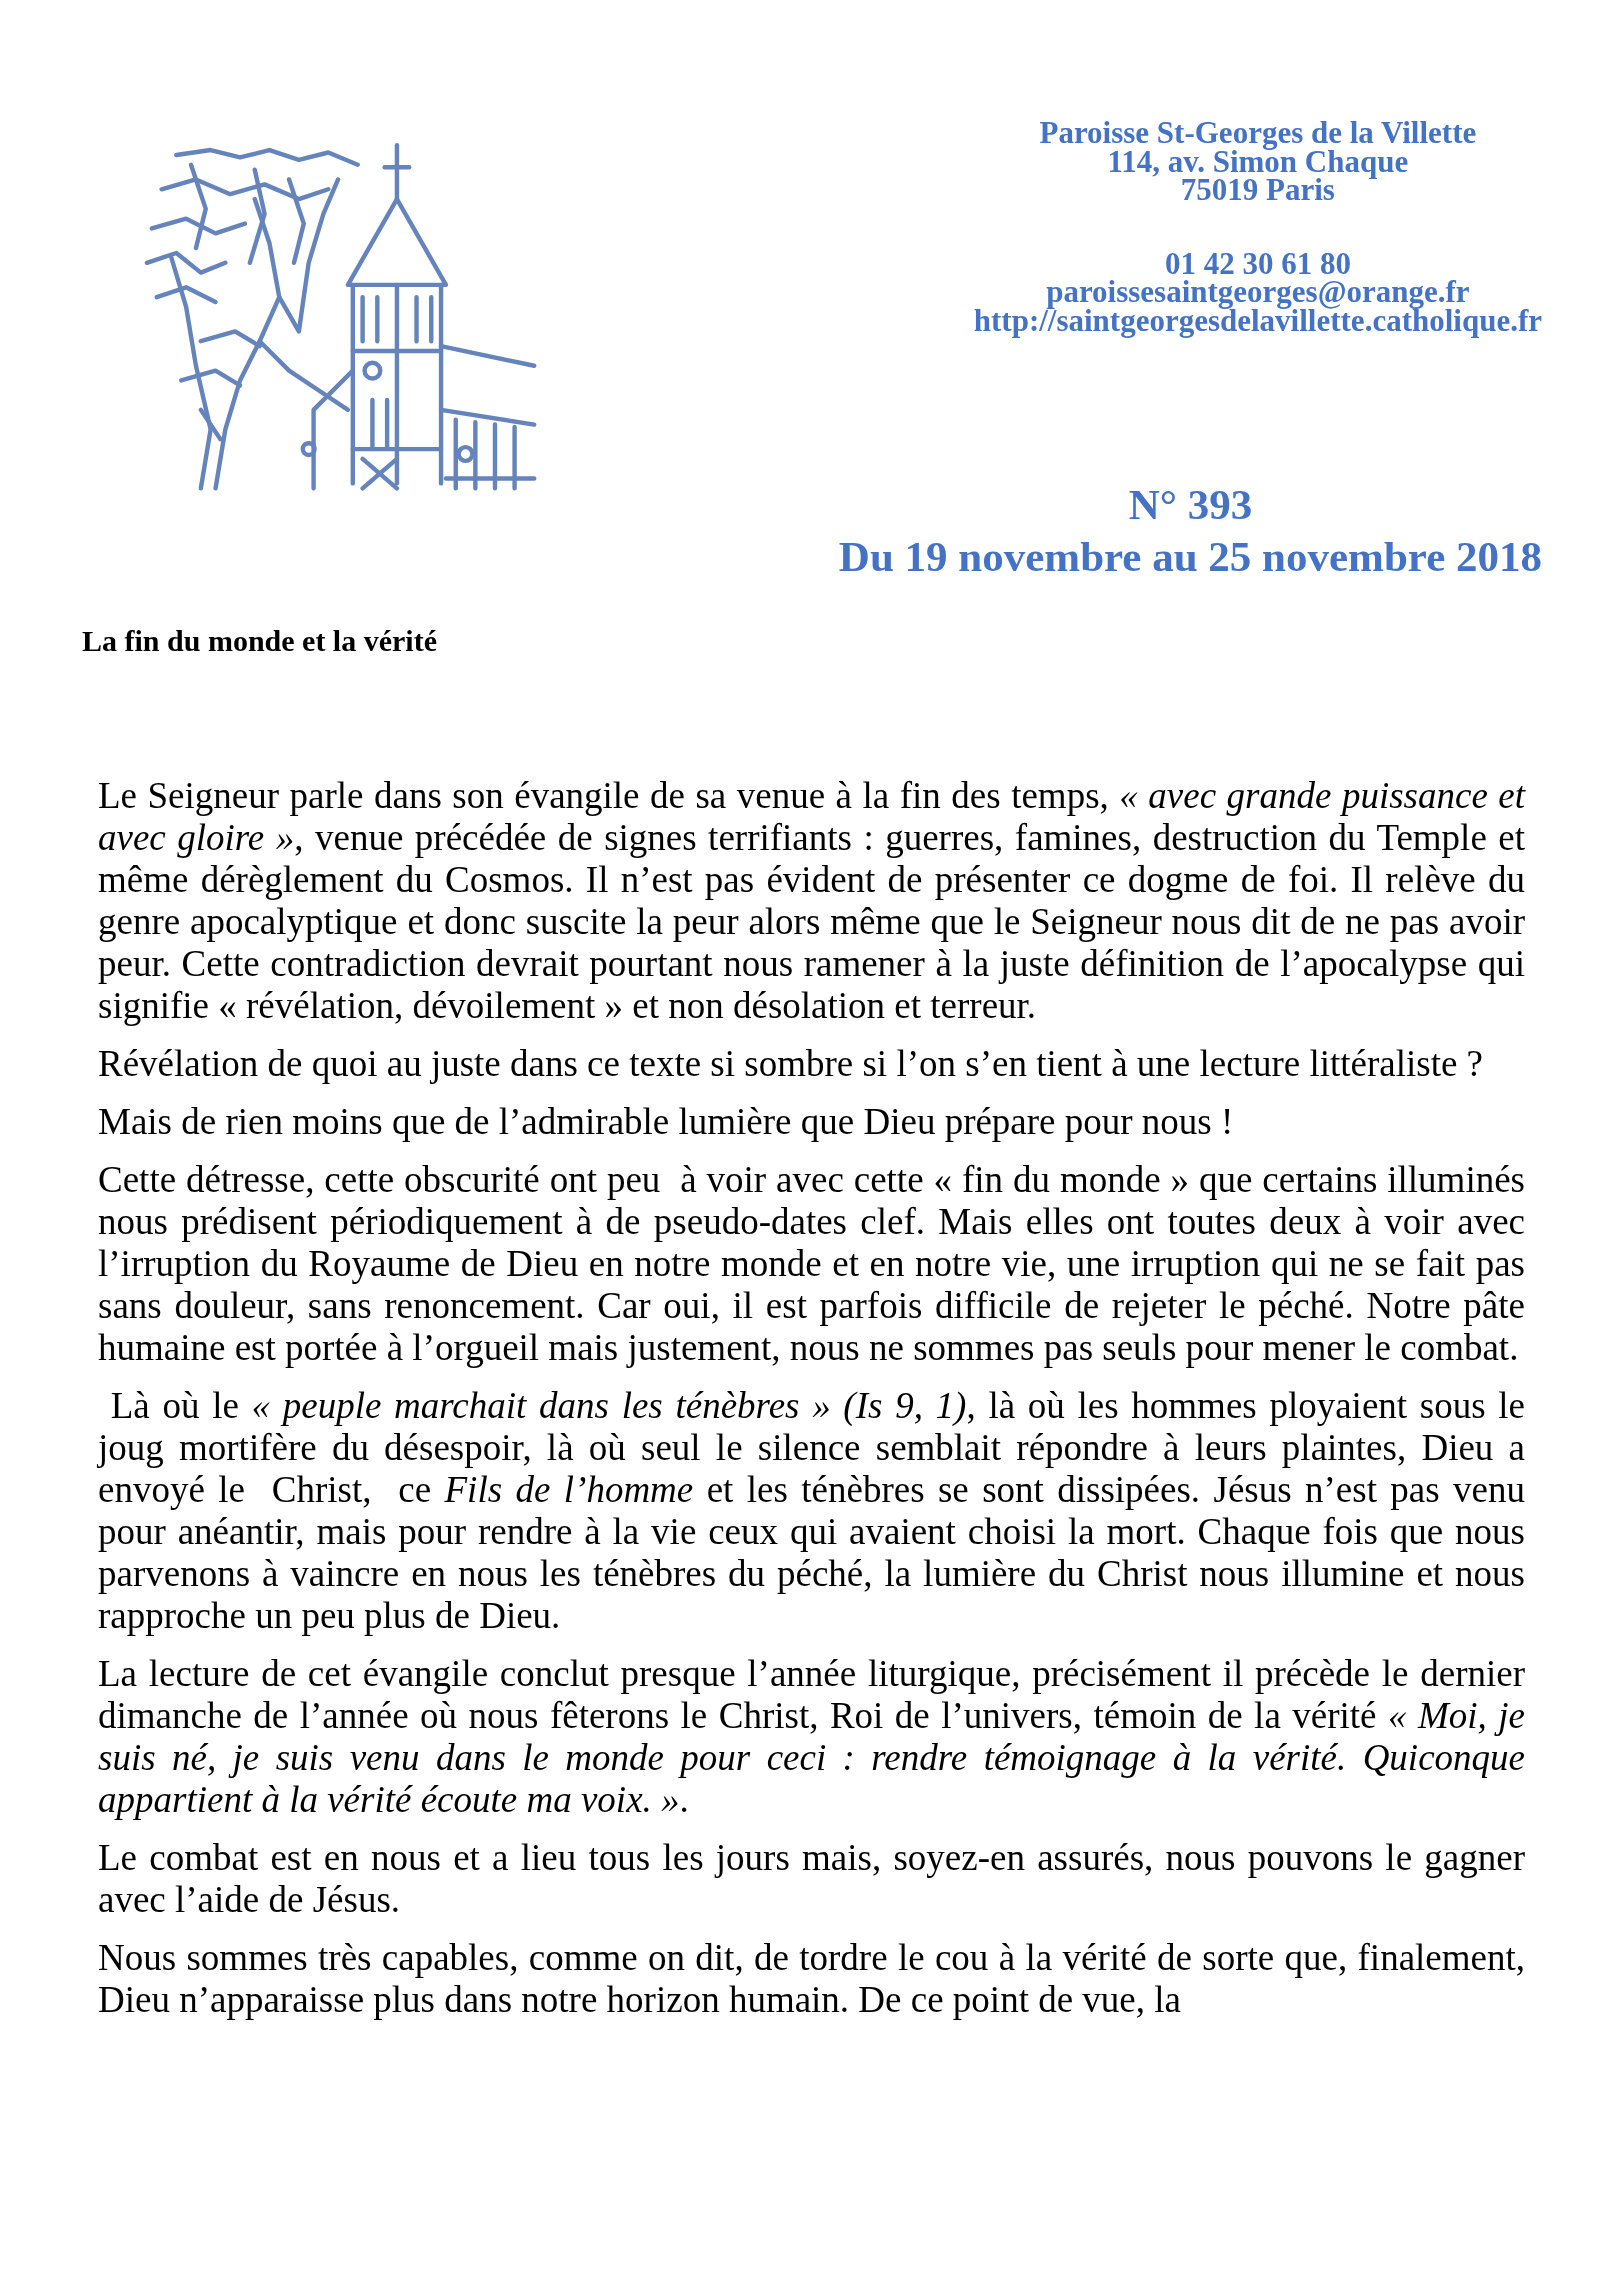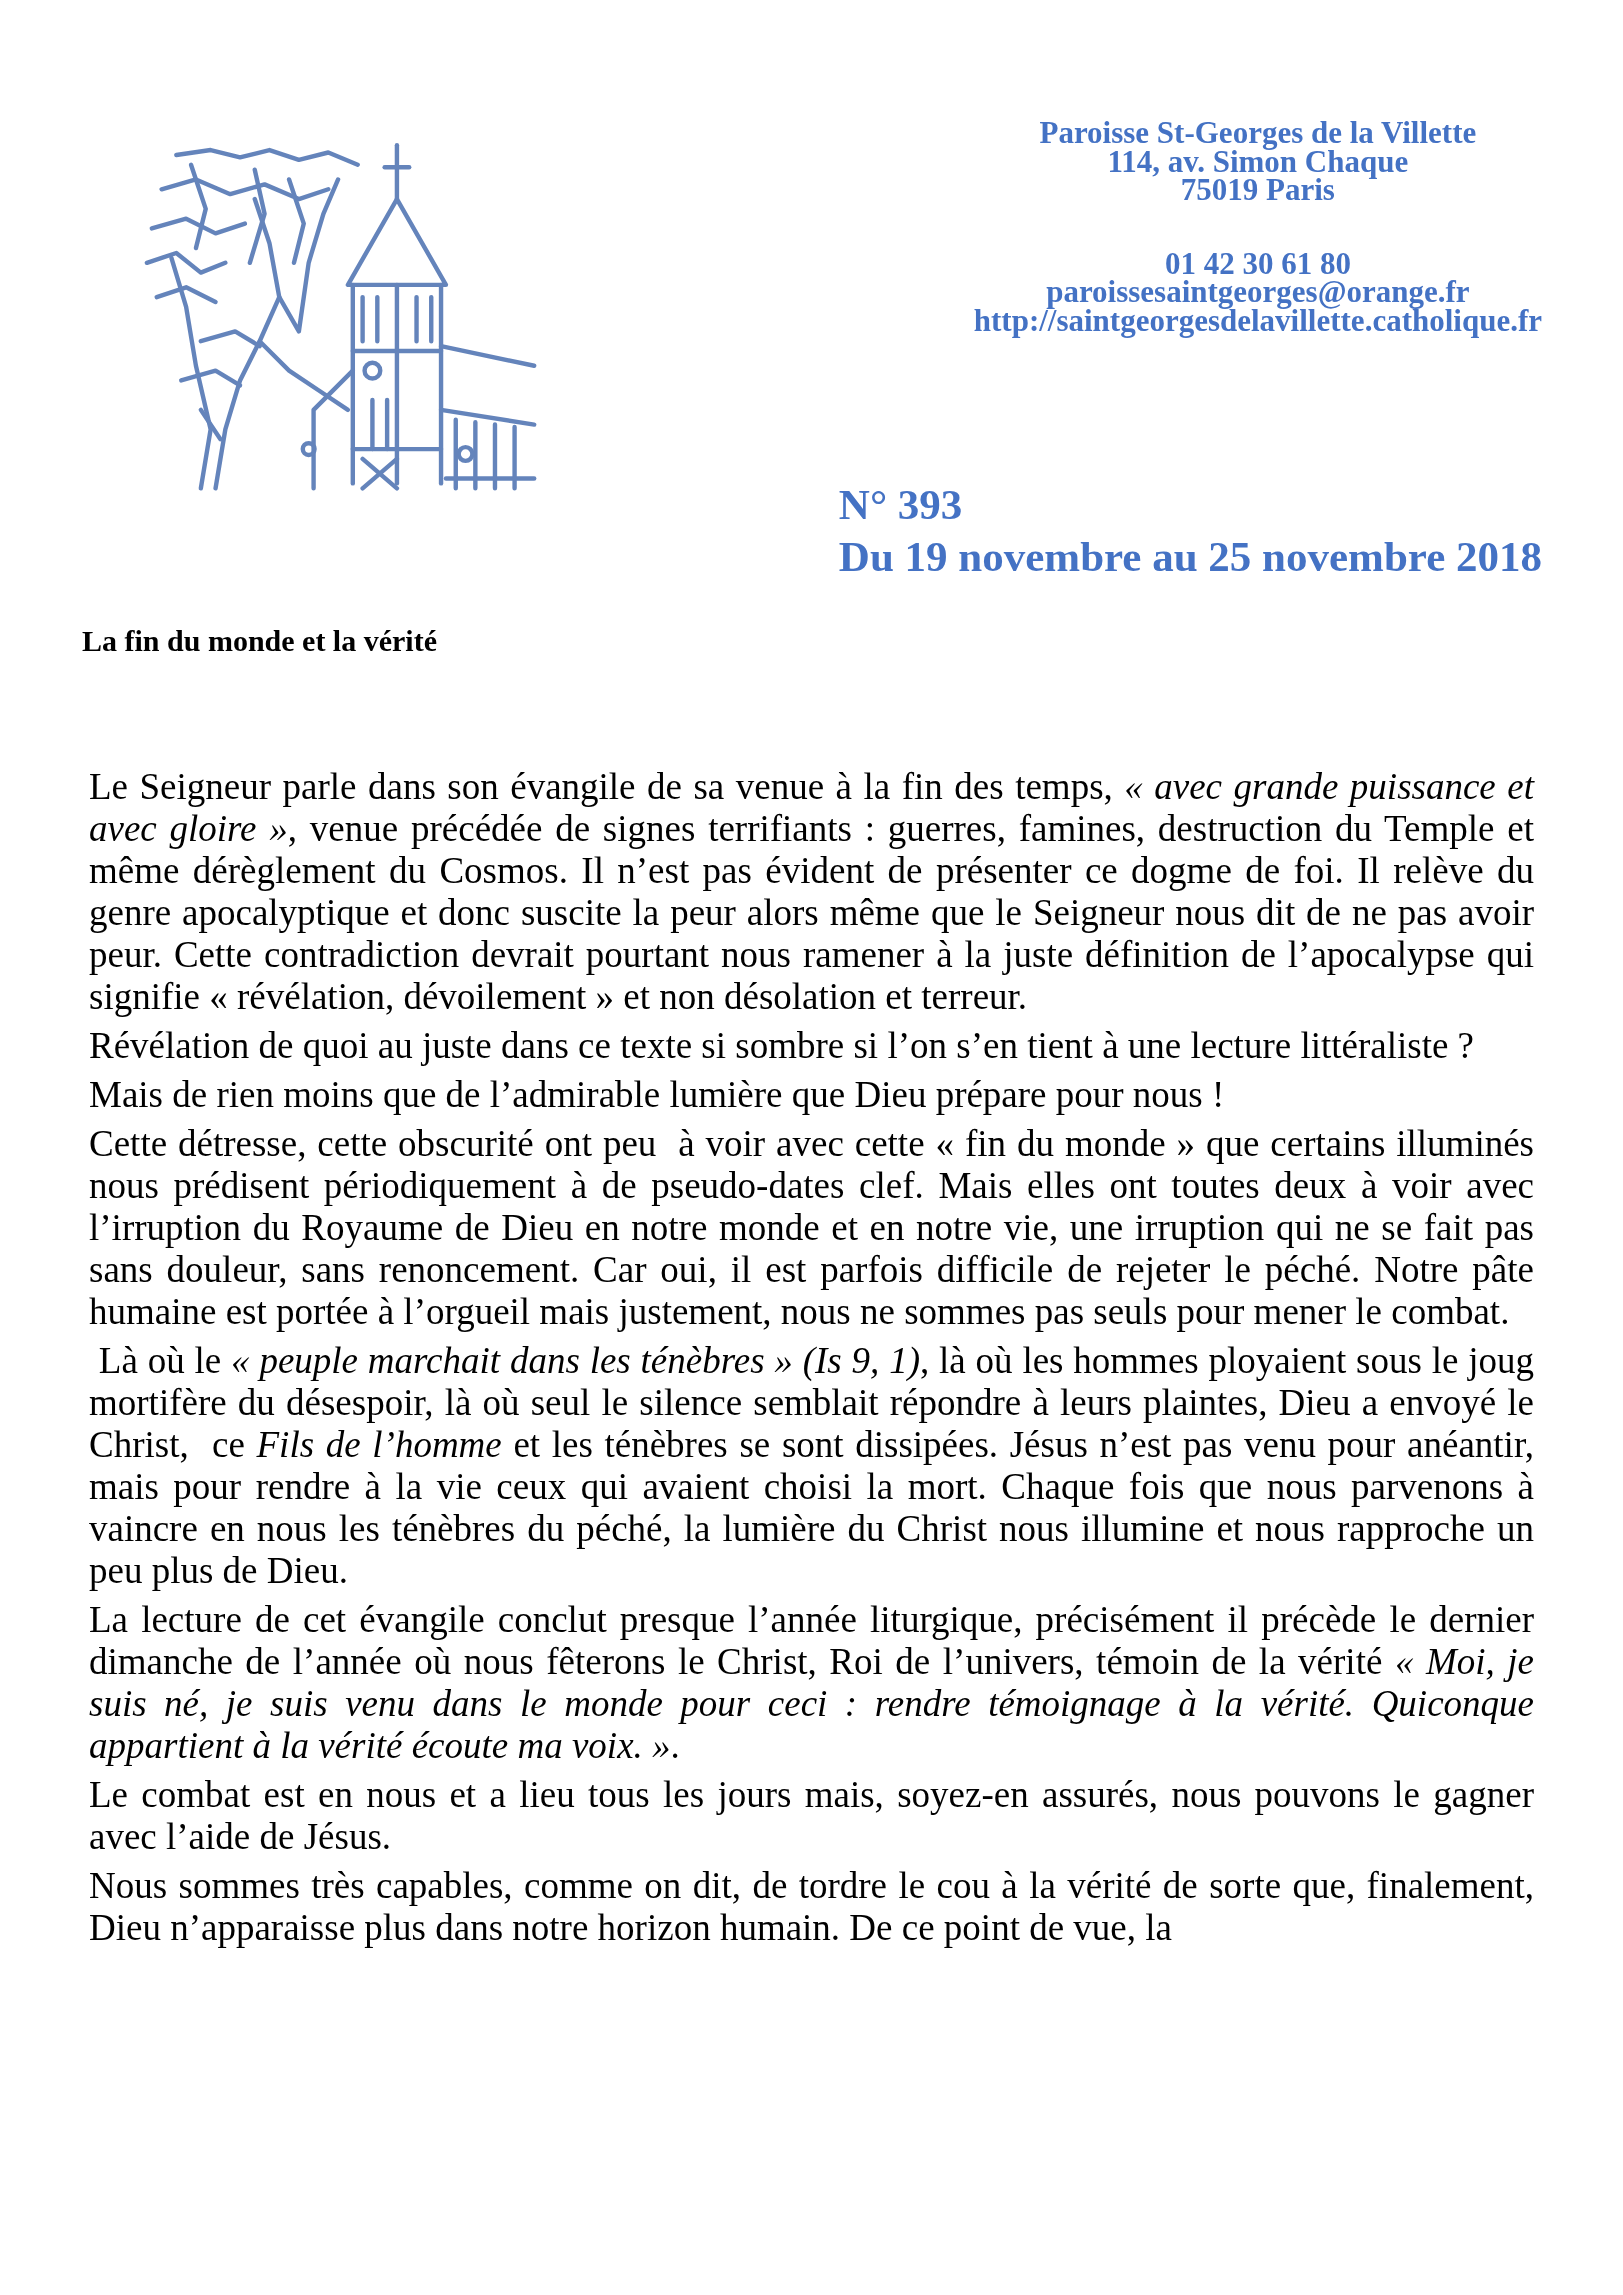--- a/index.html
+++ b/index.html
@@ -36,21 +36,21 @@
       height: 28.5px;
       white-space: nowrap;
     }
     .contact .gap {
       height: 45px;
     }
     .issue {
       position: absolute;
       right: 81px;
       top: 479px;
-      text-align: left;
+      text-align: center;
       font-weight: bold;
       font-size: 43px;
       line-height: 52px;
       color: #4472c4;
       white-space: nowrap;
     }
     .title {
       position: absolute;
       left: 82px;
       top: 616px;
@@ -62,21 +62,21 @@
     .article {
       position: absolute;
       left: 82px;
       top: 759px;
       width: 1459px;
       font-size: 37px;
       line-height: 42px;
       text-align: justify;
     }
     .article p {
-      margin: 7px;
+      margin: 16px;
       white-space: pre-wrap;
     }
     .article em {
       font-style: italic;
     }
   </style>
 </head>
 <body>
 
 <div class="logo">

